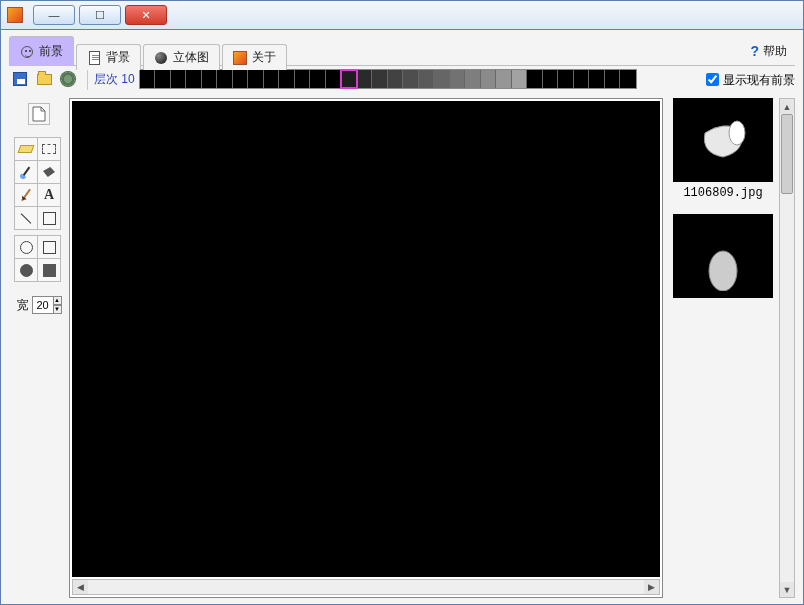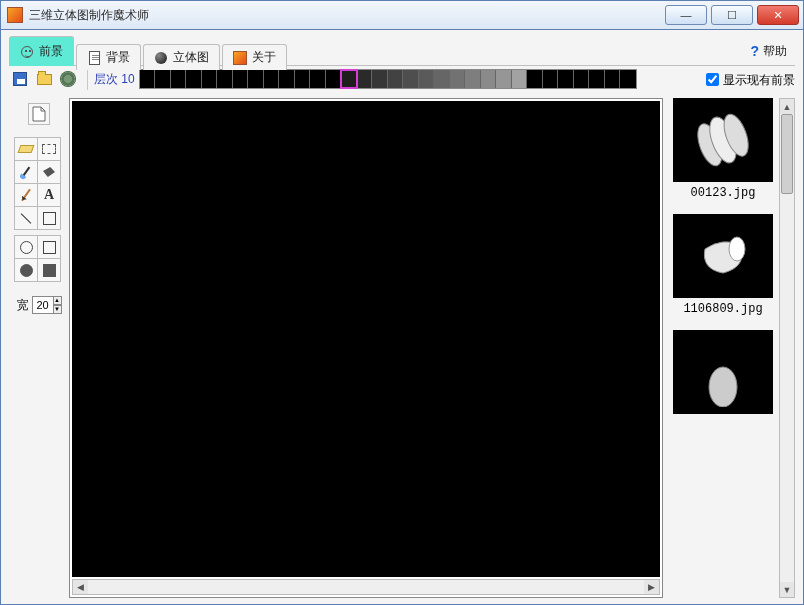--- a/index.html
+++ b/index.html
@@ -76,21 +76,21 @@
     border: 1px solid #bfbfbf;
     border-bottom: none;
     background: #f4f4f4;
     margin-right: 2px;
     border-radius: 3px 3px 0 0;
     position: relative;
     top: 4px;
     color: #222;
   }
   .tab.active {
-    background: #5eead4;
+    background: #c4b5fd;
     height: 30px;
     top: 0;
     z-index: 2;
   }
   .tab .tab-icon {
     width: 14px; height: 14px; margin-right: 5px;
     display:flex; align-items:center; justify-content:center;
   }
   .tab .smiley { border:1px solid #555; border-radius:50%; width:12px; height:12px; position:relative;}
   .tab .smiley::before, .tab .smiley::after { content:''; position:absolute; background:#555; }
@@ -271,21 +271,20 @@
   }
   .gallery-scroll .arrow{ height:15px; display:flex;align-items:center;justify-content:center; color:#555; font-size:9px; background:#e5e5e5;}
   .gallery-scroll .track{ flex:1; position:relative;}
   .gallery-scroll .thumb-bar{ position:absolute; top:0; left:1px; right:1px; height:80px; background:#cfcfcf; border:1px solid #9a9a9a; border-radius:2px;}
 </style>
 </head>
 <body>
 
 <div class="titlebar">
   <div class="app-icon"></div>
-  <div class="title-text">三维立体图制作魔术师</div>
   <div class="win-controls">
     <div class="win-btn">—</div>
     <div class="win-btn">☐</div>
     <div class="win-btn close">✕</div>
   </div>
 </div>
 
 <div class="client">
 
   <div class="tabs-row">
@@ -457,32 +456,20 @@
         <div class="track"></div>
         <div class="arrow">▶</div>
       </div>
     </div>
 
     <div class="gallery">
       <div class="gallery-inner" id="gallery-inner">
           <div class="thumb-item">
             <div class="thumb">
               <svg width="90" height="70" viewBox="0 0 90 70">
-                <g transform="translate(45,35) rotate(-20)">
-                  <ellipse cx="-14" cy="0" rx="10" ry="22" fill="#ddd" stroke="#888"></ellipse>
-                  <ellipse cx="0" cy="0" rx="11" ry="24" fill="#eee" stroke="#888"></ellipse>
-                  <ellipse cx="14" cy="0" rx="10" ry="22" fill="#ddd" stroke="#888"></ellipse>
-                </g>
-              </svg>
-            </div>
-            <div class="thumb-label">00123.jpg</div>
-          </div>
-          <div class="thumb-item">
-            <div class="thumb">
-              <svg width="90" height="70" viewBox="0 0 90 70">
                 <g transform="translate(45,38)">
                   <path d="M-18,-10 Q-22,10 0,14 Q24,8 18,-14 Q0,-22 -18,-10 Z" fill="#e8e8e8" stroke="#999"></path>
                   <ellipse cx="14" cy="-10" rx="8" ry="12" fill="#fff" stroke="#999"></ellipse>
                 </g>
               </svg>
             </div>
             <div class="thumb-label">1106809.jpg</div>
           </div>
           <div class="thumb-item">
             <div class="thumb">

